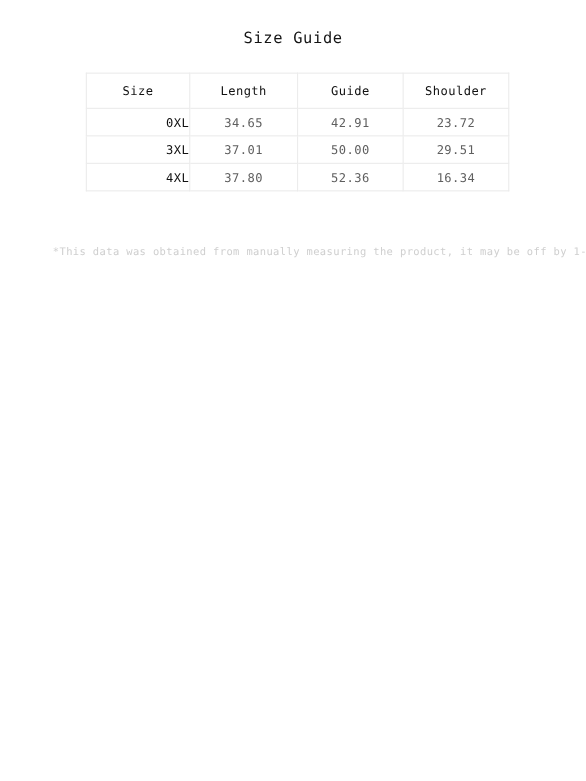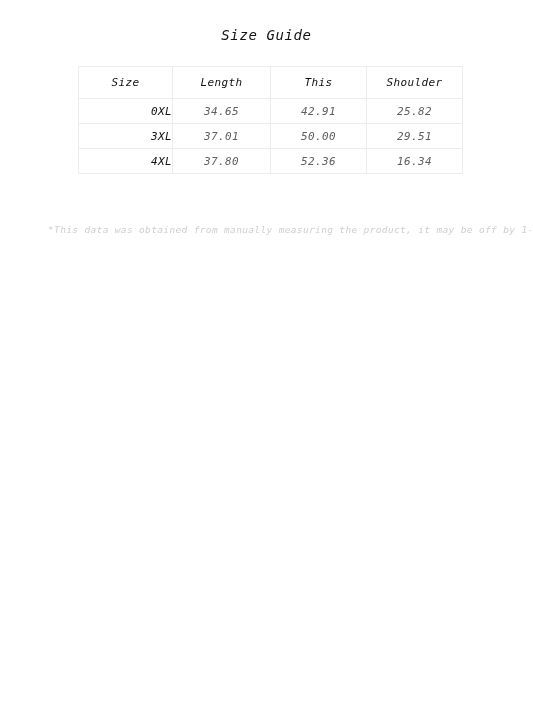--- a/index.html
+++ b/index.html
@@ -15,21 +15,20 @@
     position: relative;
     overflow: hidden;
   }
 
   .page {
     position: absolute;
     top: 0;
     left: 0;
     width: 445px;
     height: 710px;
-    font-style: italic;
   }
 
   .size-guide-title {
     position: absolute;
     top: 27px;
     left: 0;
     width: 533px;
     text-align: center;
     font-size: 14px;
     letter-spacing: 0.6px;
@@ -112,30 +111,30 @@
       <colgroup>
         <col class="c-size">
         <col class="c-length">
         <col class="c-bust">
         <col class="c-shoulder">
       </colgroup>
       <thead>
         <tr>
           <th>Size</th>
           <th>Length</th>
-          <th>This</th>
+          <th>Guide</th>
           <th>Shoulder</th>
         </tr>
       </thead>
       <tbody>
         <tr>
           <td class="size-cell">0XL</td>
           <td class="val-cell">34.65</td>
           <td class="val-cell">42.91</td>
-          <td class="val-cell">25.82</td>
+          <td class="val-cell">23.72</td>
         </tr>
         <tr>
           <td class="size-cell">3XL</td>
           <td class="val-cell">37.01</td>
           <td class="val-cell">50.00</td>
           <td class="val-cell">29.51</td>
         </tr>
         <tr>
           <td class="size-cell">4XL</td>
           <td class="val-cell">37.80</td>

